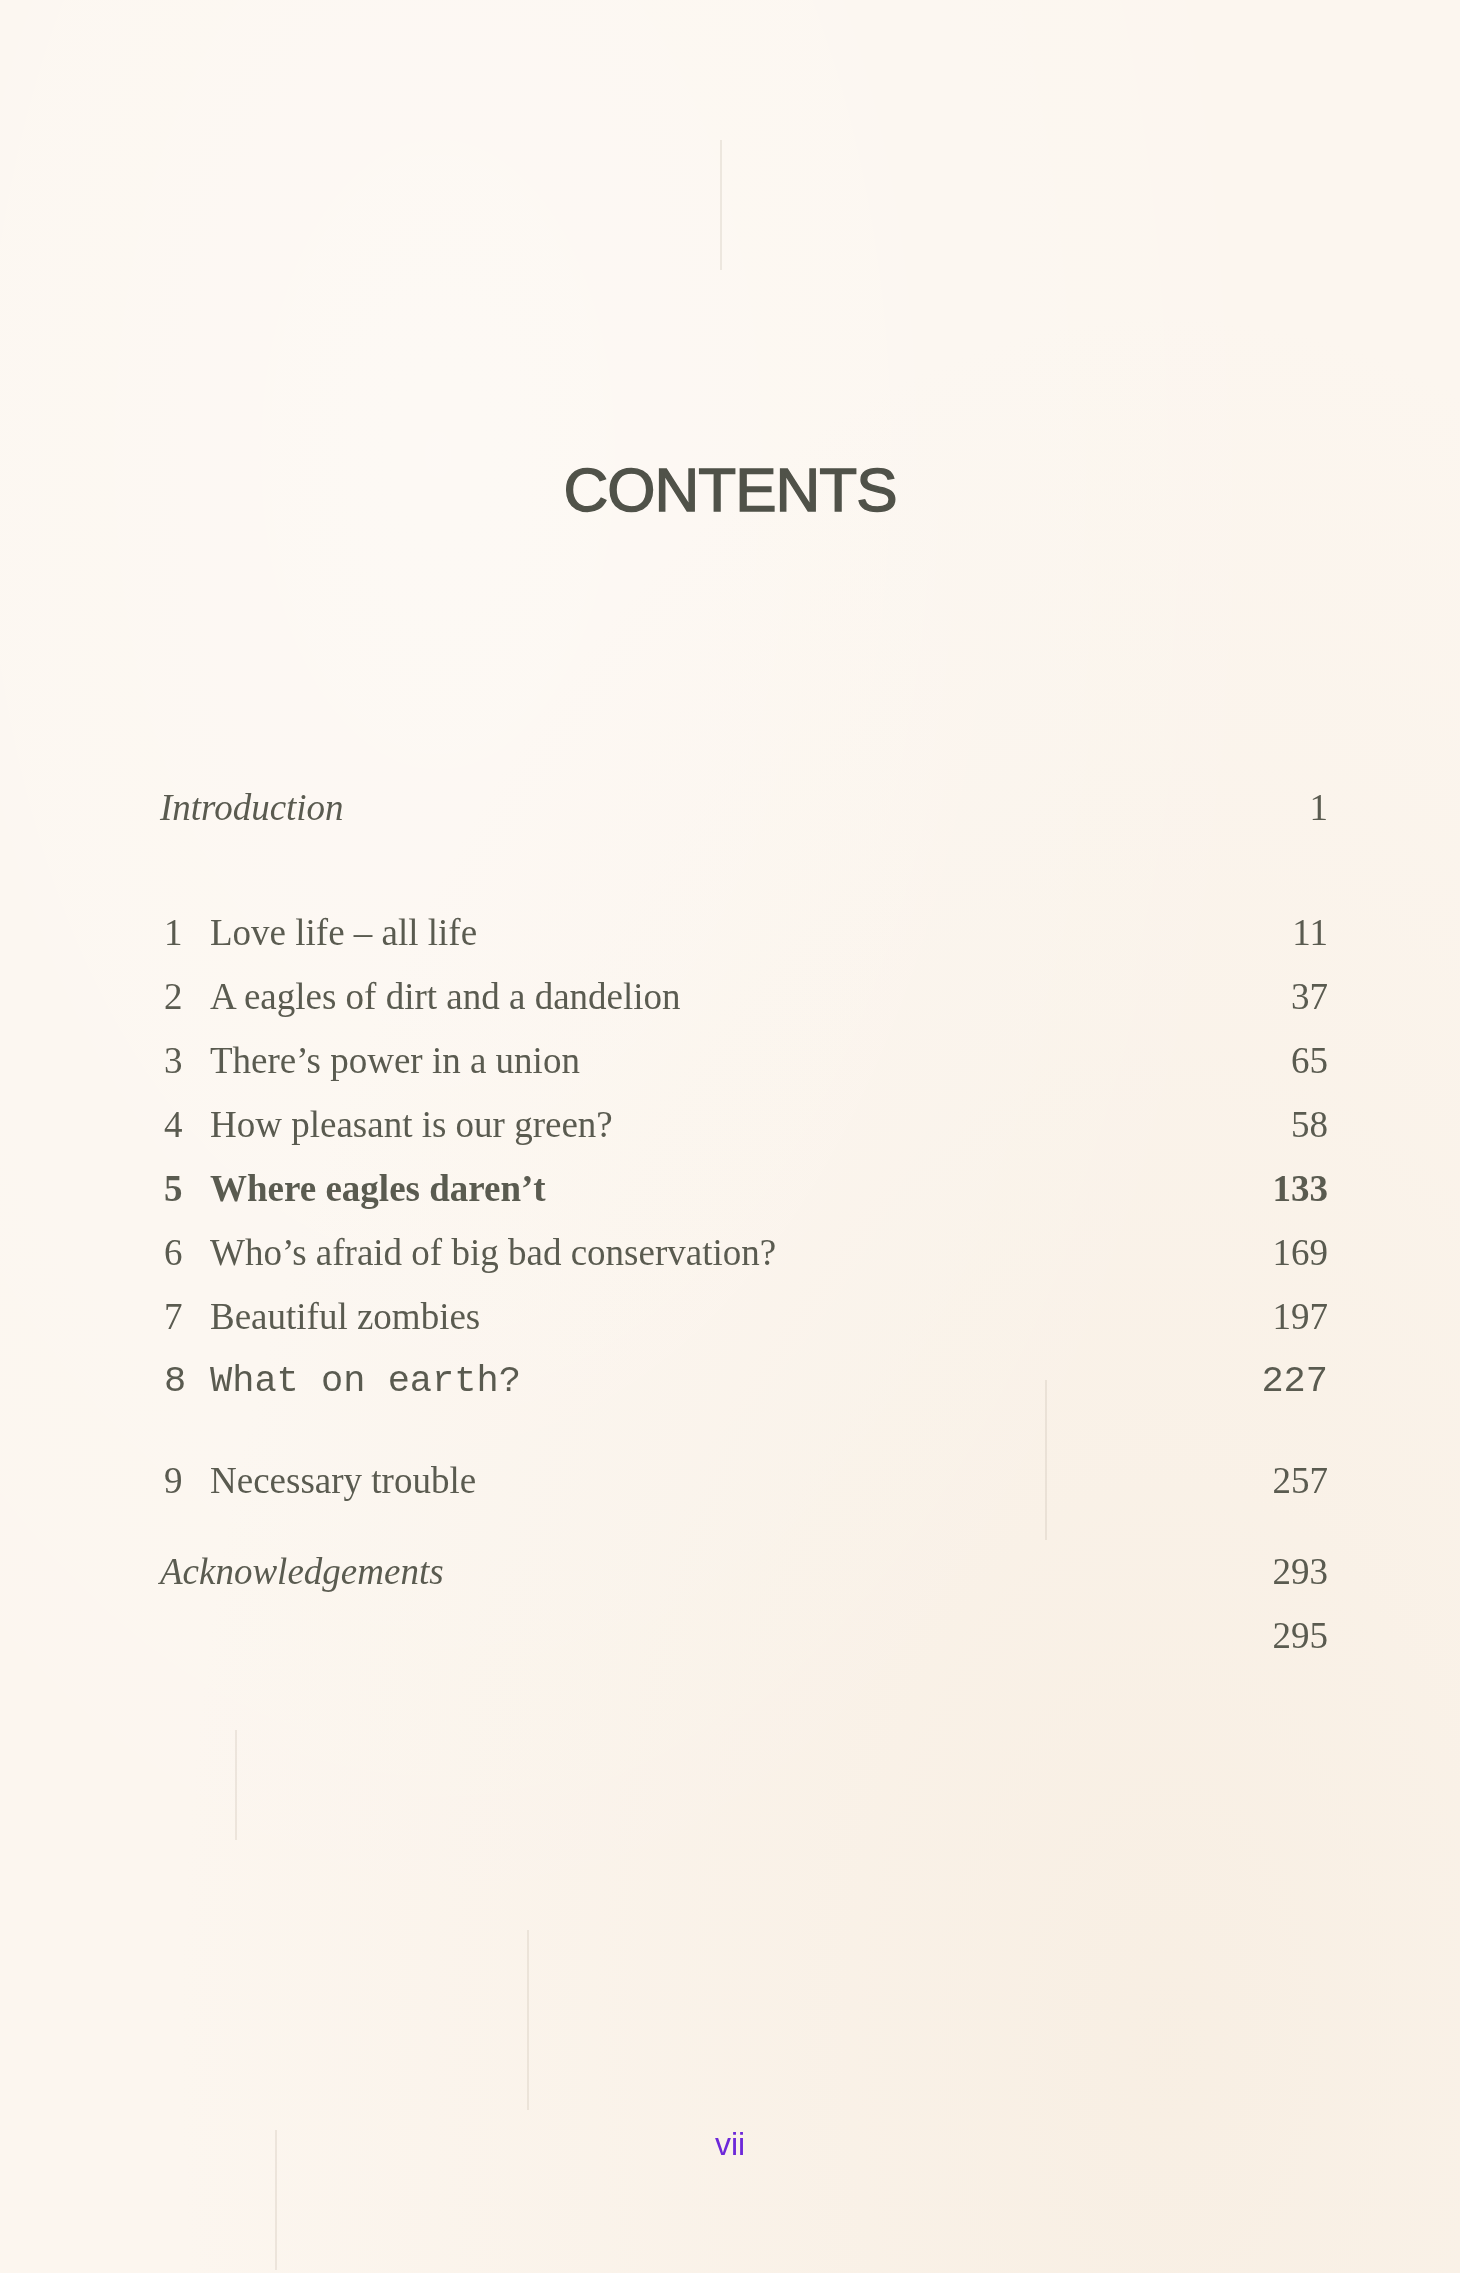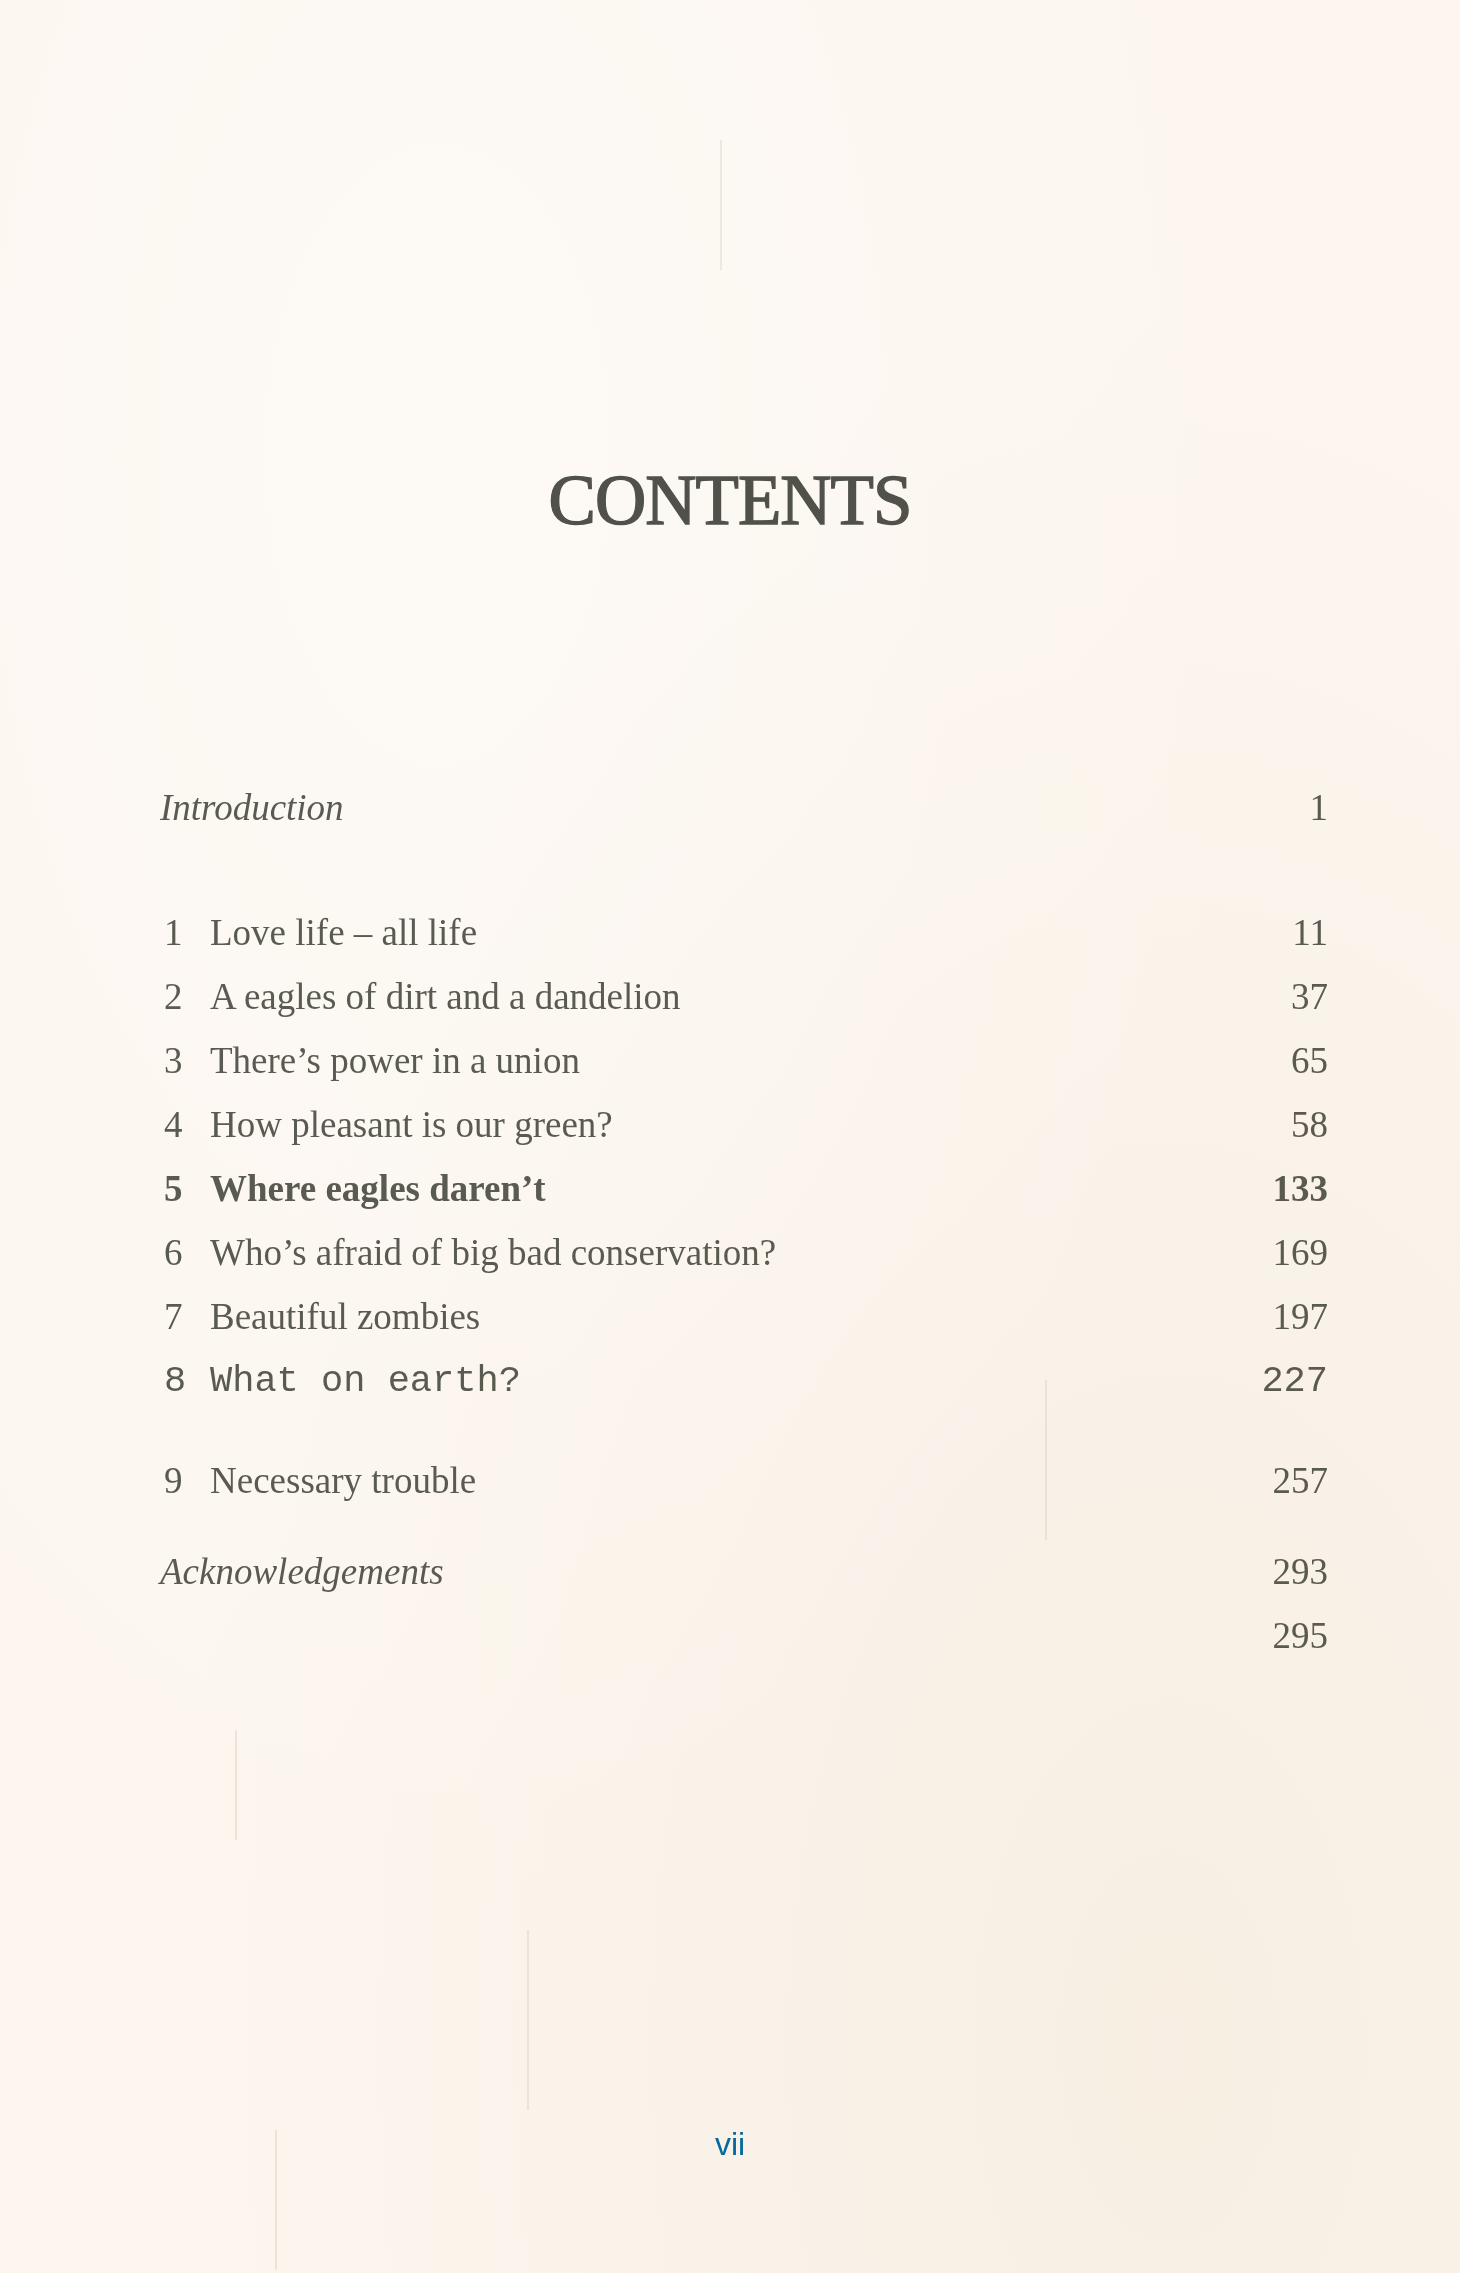--- a/index.html
+++ b/index.html
@@ -27,22 +27,22 @@
       position: absolute;
       width: 2px;
       background: rgba(190,180,165,0.25);
     }
     .title {
       position: absolute;
       left: 0;
       width: 1460px;
       top: 412px;
       text-align: center;
-      font-family: Liberation Serif, serif;
-      font-size: 71px;
+      font-family: Liberation Sans, sans-serif;
+      font-size: 62px;
       letter-spacing: -1px;
       color: #505249;
       font-weight: 400;
       -webkit-text-stroke: 1.4px #505249;
     }
     .toc {
       position: absolute;
       left: 160px;
       width: 1168px;
       top: 0;
@@ -72,21 +72,21 @@
       top: 0;
     }
     .folio {
       position: absolute;
       left: 0;
       width: 1460px;
       top: 2126px;
       text-align: center;
       font-family: "Liberation Sans", "DejaVu Sans", sans-serif;
       font-size: 32px;
-      color: #0369a1;
+      color: #6d28d9;
     }
   </style>
 </head>
 <body>
 
 <div class="page-texture"></div>
 <div class="streak" style="left:720px; top:140px; height:130px;"></div>
 <div class="streak" style="left:1045px; top:1380px; height:160px;"></div>
 <div class="streak" style="left:235px; top:1730px; height:110px;"></div>
 <div class="streak" style="left:527px; top:1930px; height:180px;"></div>

